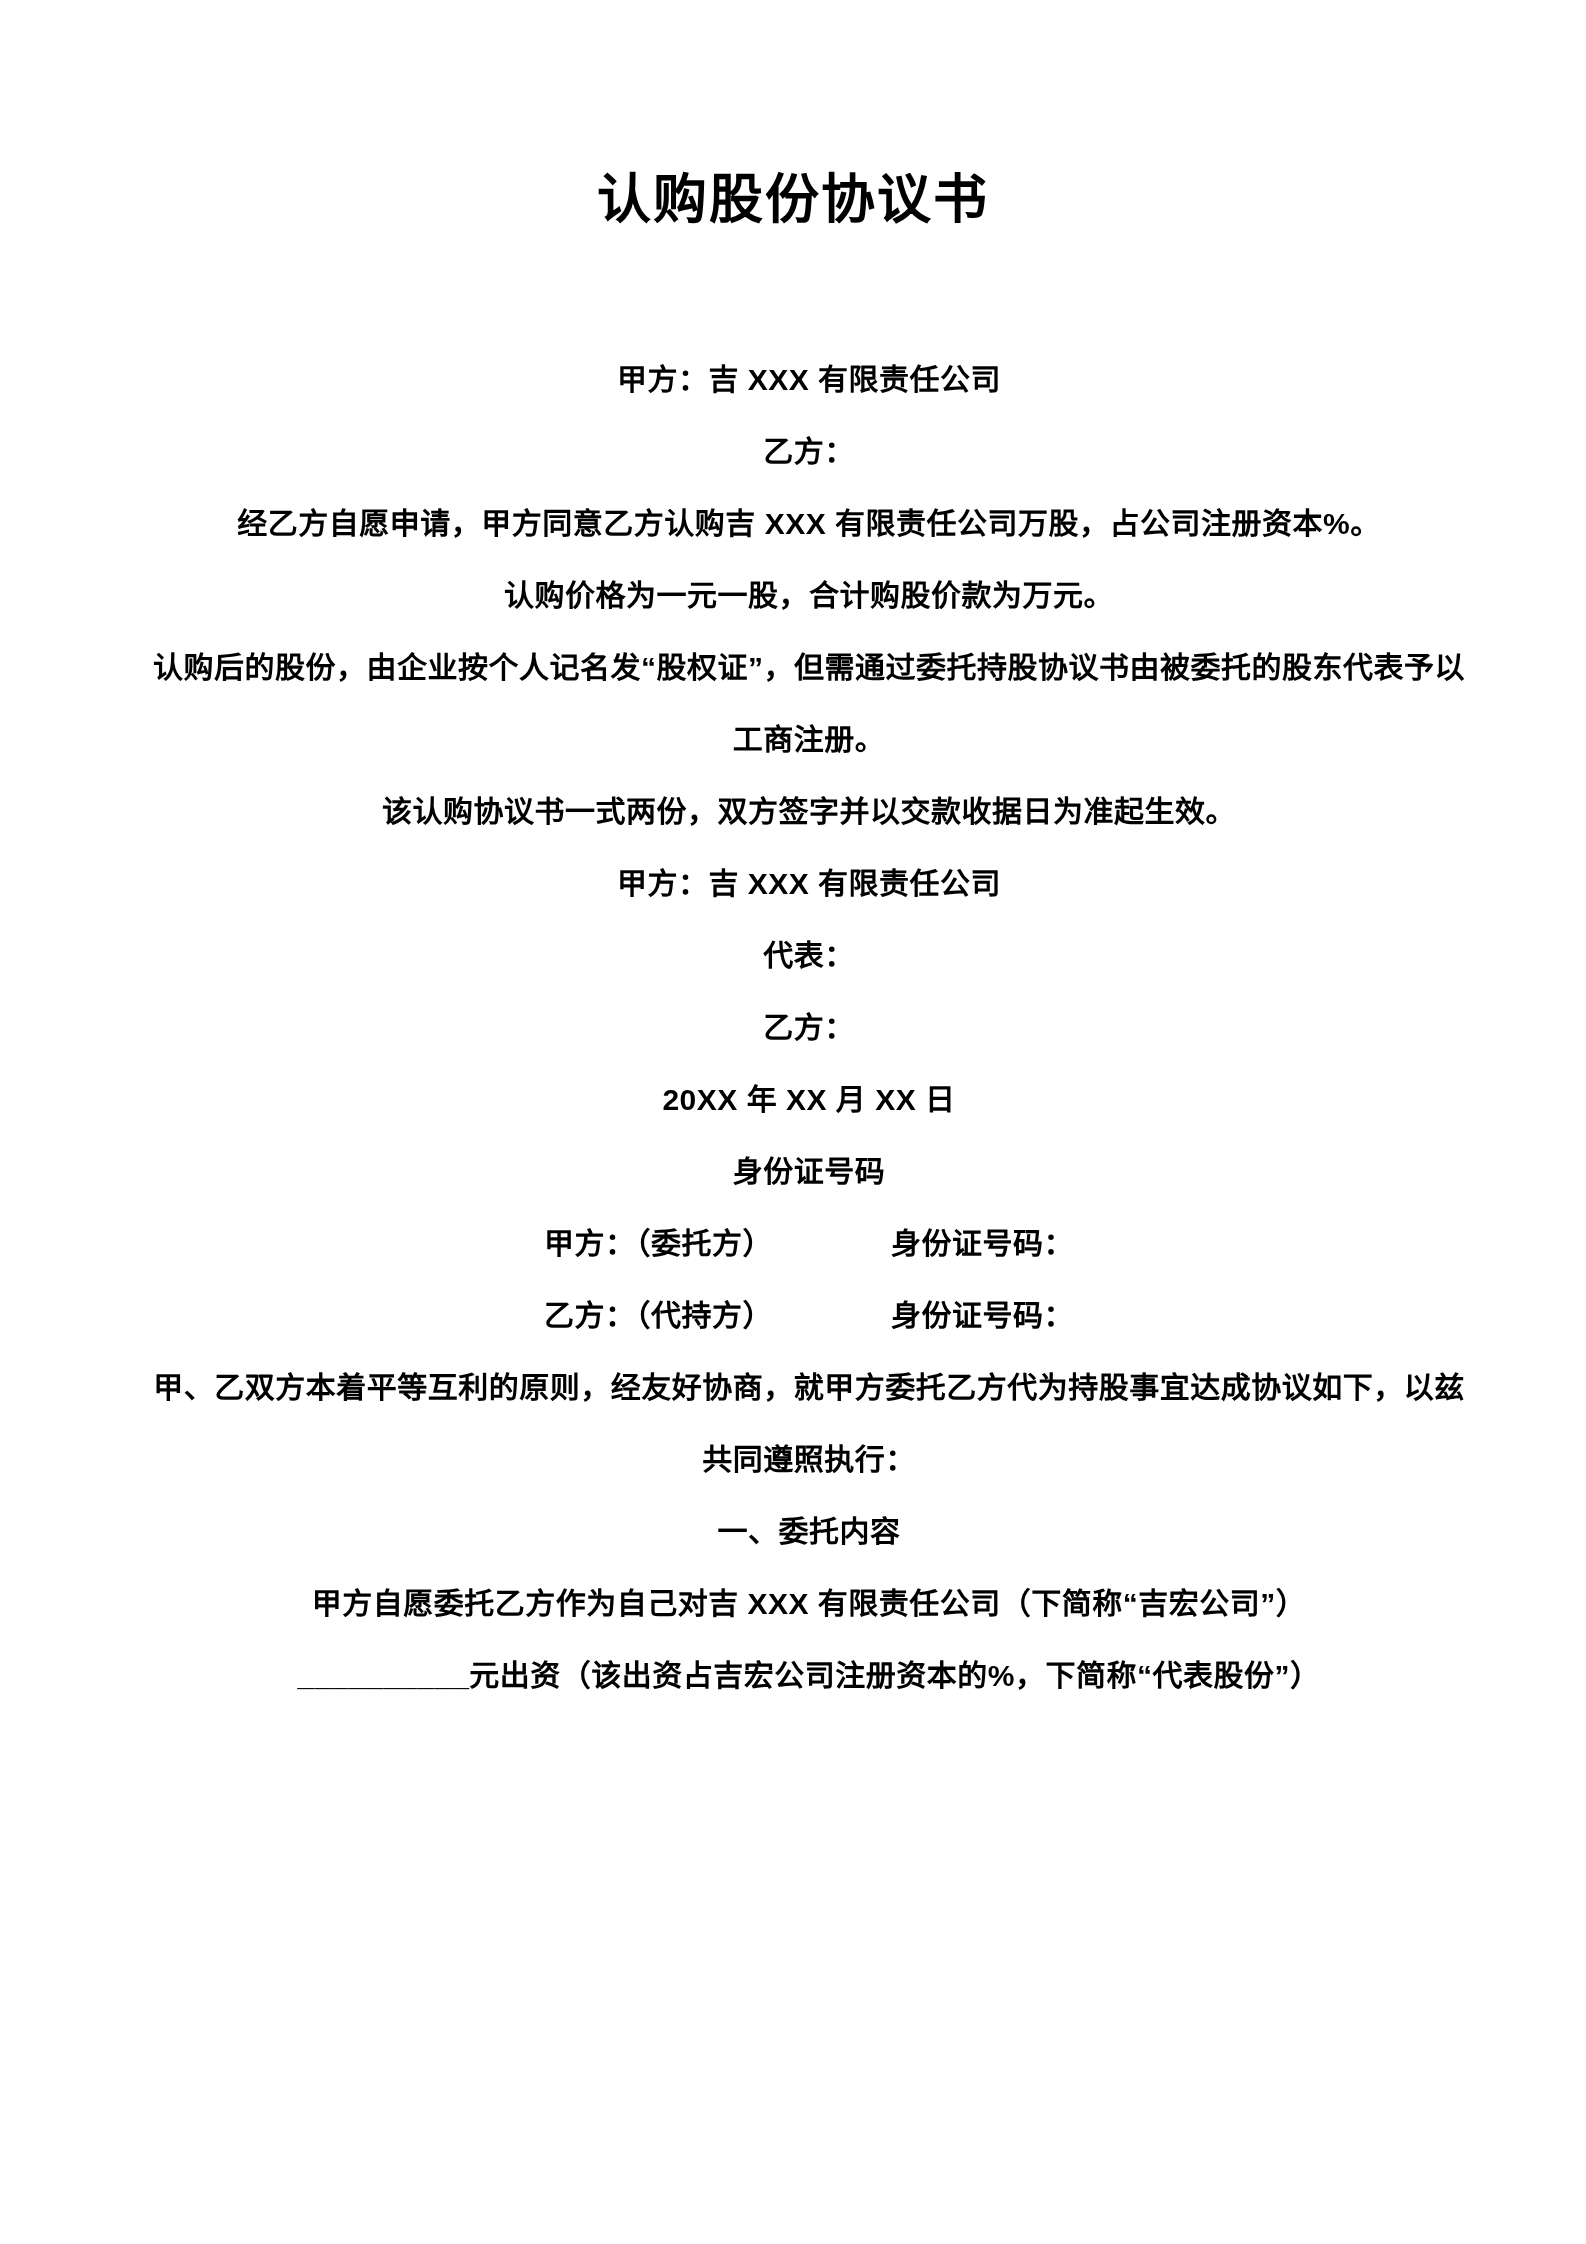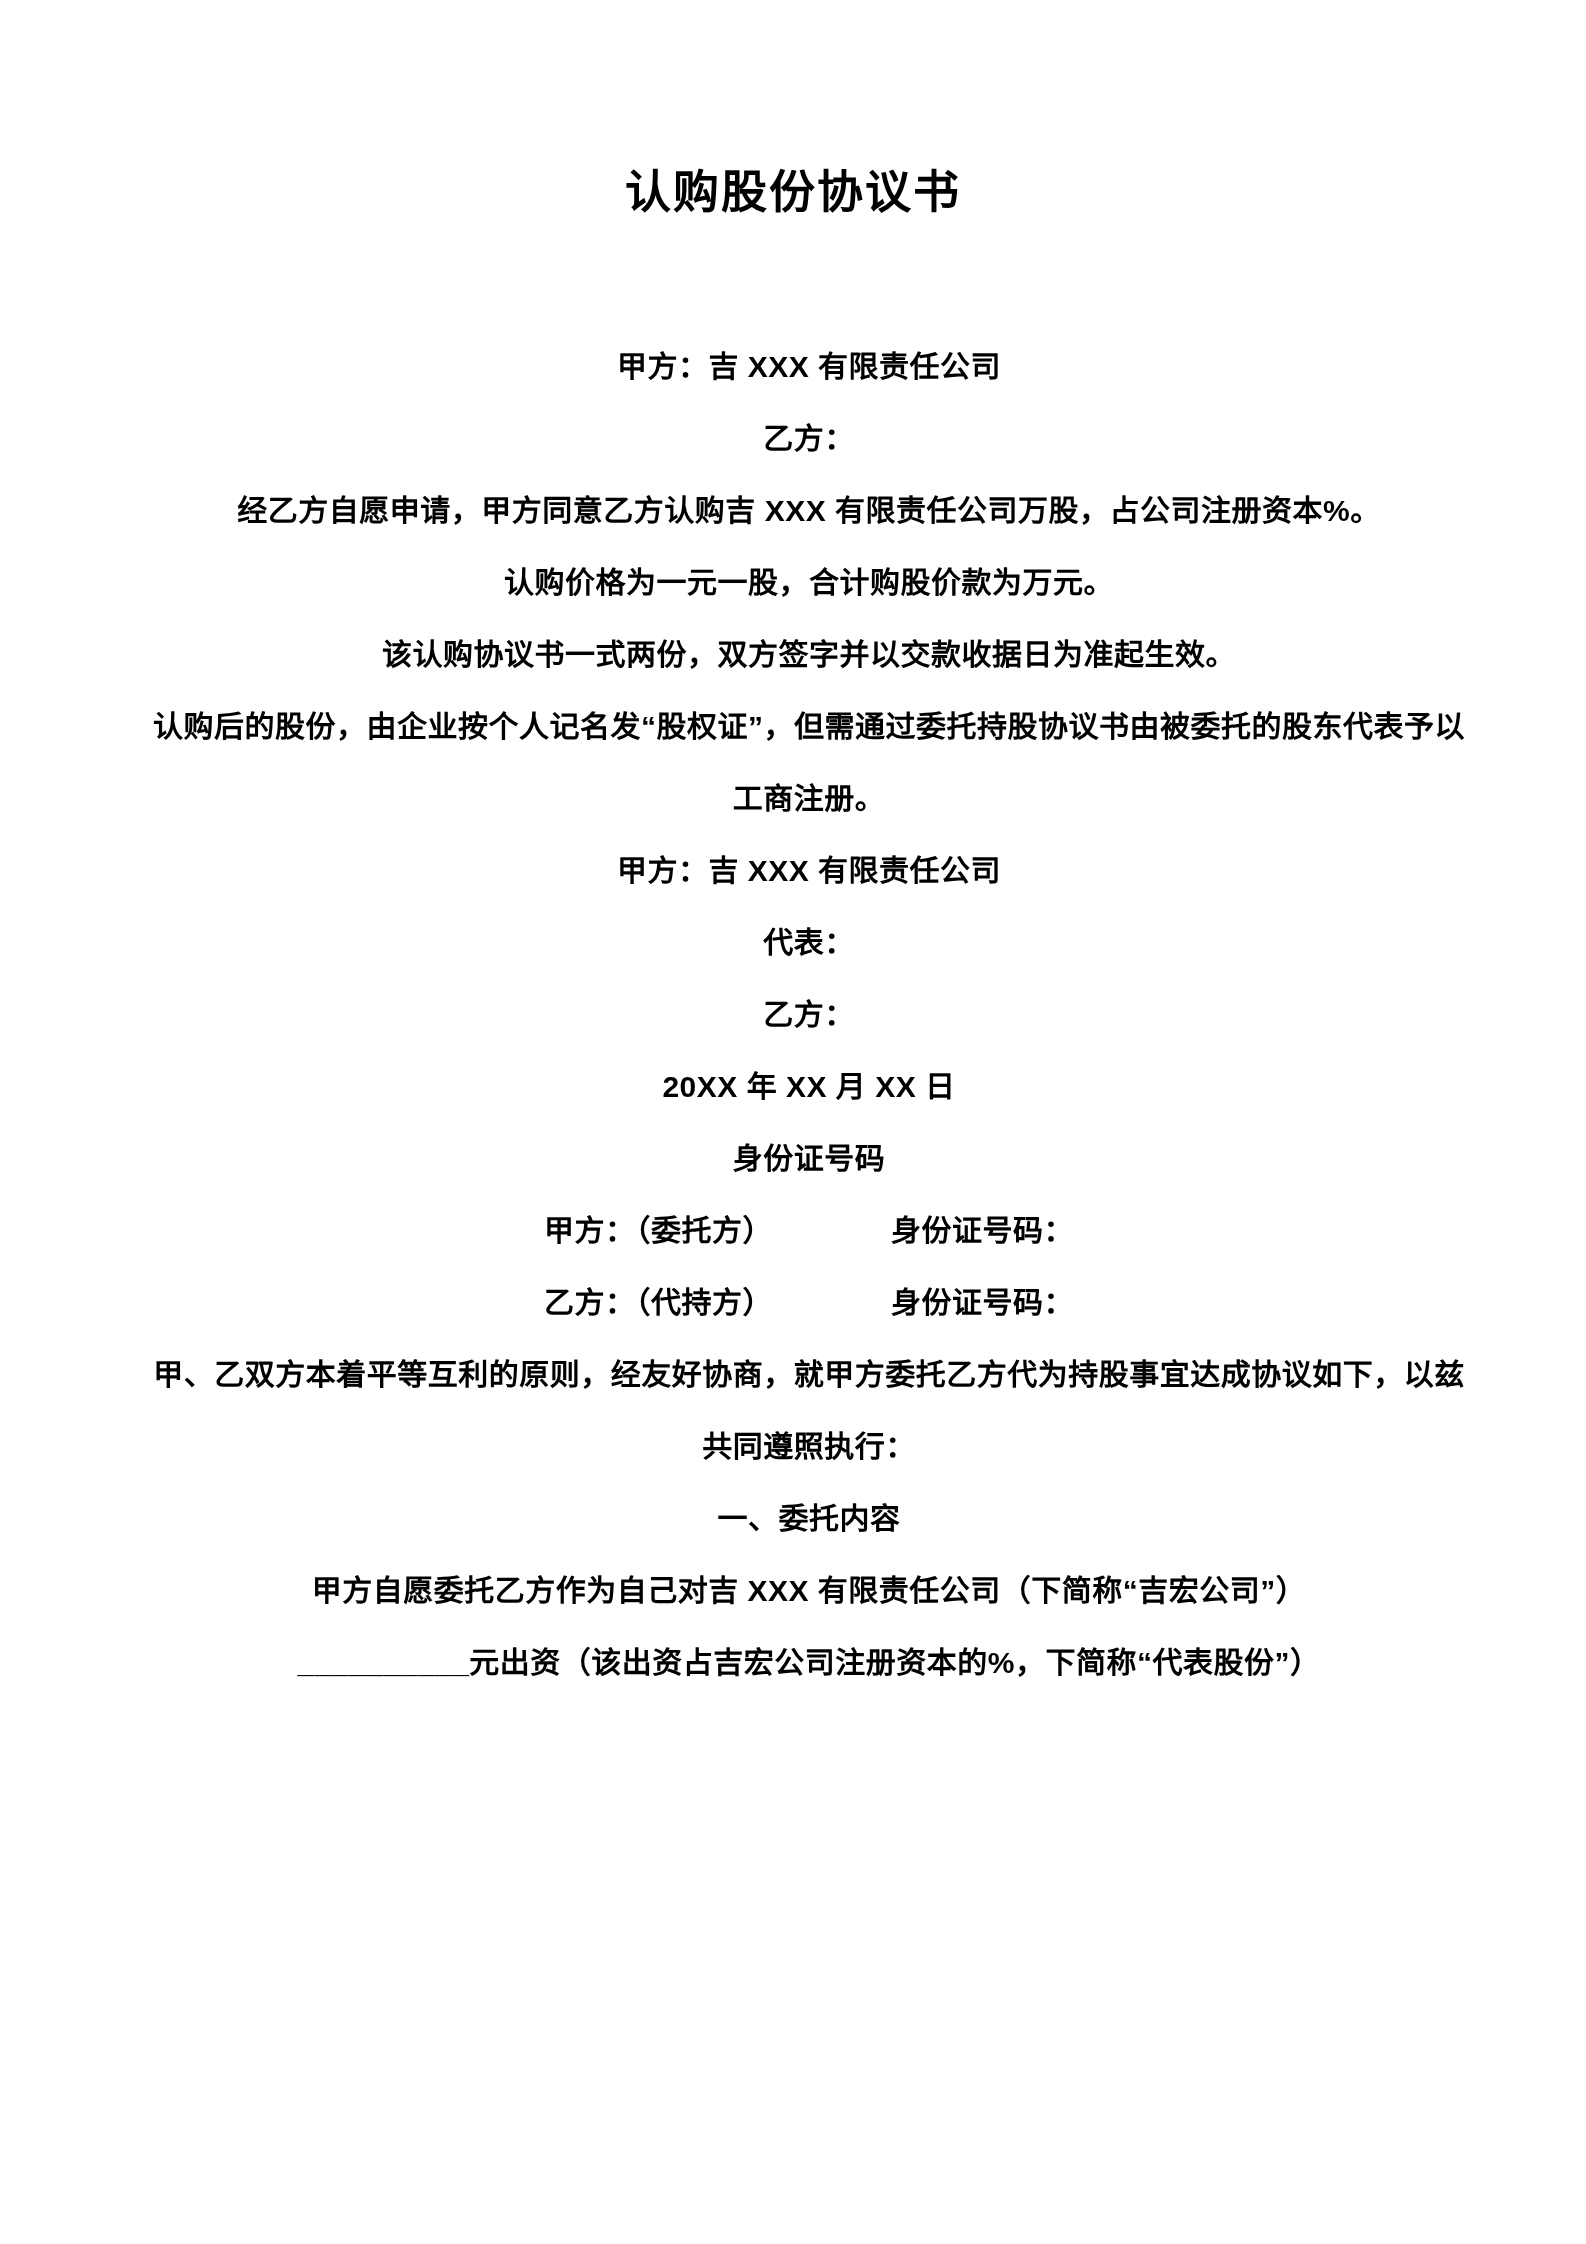--- a/index.html
+++ b/index.html
@@ -18,21 +18,21 @@
   .page {
     width: 1586px;
     min-height: 2244px;
     box-sizing: border-box;
     padding: 0;
     position: relative;
     background: #ffffff;
   }
   .doc-title {
     text-align: center;
-    font-size: 46px;
+    font-size: 54px;
     font-weight: bold;
     letter-spacing: 2px;
     margin: 0;
     padding-top: 155px;
   }
   .body-block {
     margin-top: 110px;
     padding-left: 152px;
     padding-right: 120px;
   }
@@ -61,23 +61,23 @@
   <div class="body-block">
 
     <p class="para">甲方：吉 XXX 有限责任公司</p>
 
     <p class="para">乙方：</p>
 
     <p class="para">经乙方自愿申请，甲方同意乙方认购吉 XXX 有限责任公司万股，占公司注册资本%。</p>
 
     <p class="para">认购价格为一元一股，合计购股价款为万元。</p>
 
+    <p class="para">认购后的股份，由企业按个人记名发“股权证”，但需通过委托持股协议书由被委托的股东代表予以工商注册。</p>
+
     <p class="para">该认购协议书一式两份，双方签字并以交款收据日为准起生效。</p>
-
-    <p class="para">认购后的股份，由企业按个人记名发“股权证”，但需通过委托持股协议书由被委托的股东代表予以工商注册。</p>
 
     <p class="para">甲方：吉 XXX 有限责任公司</p>
 
     <p class="para">代表：</p>
 
     <p class="para">乙方：</p>
 
     <p class="para">20XX 年 XX 月 XX 日</p>
 
     <p class="para">身份证号码</p>

